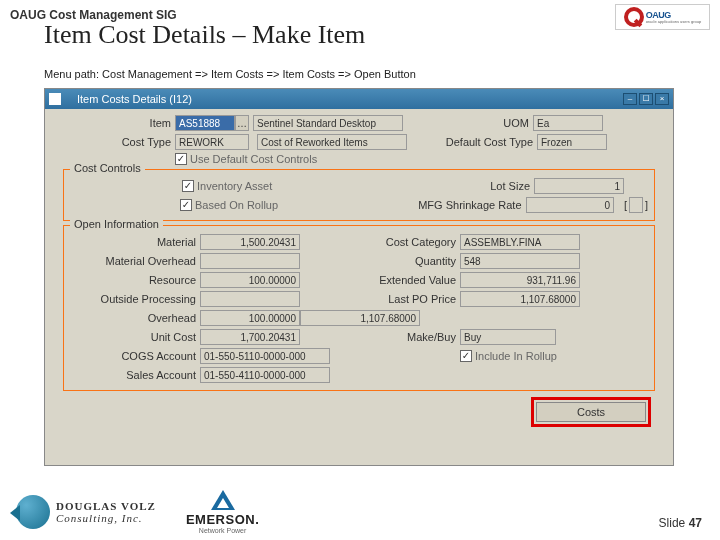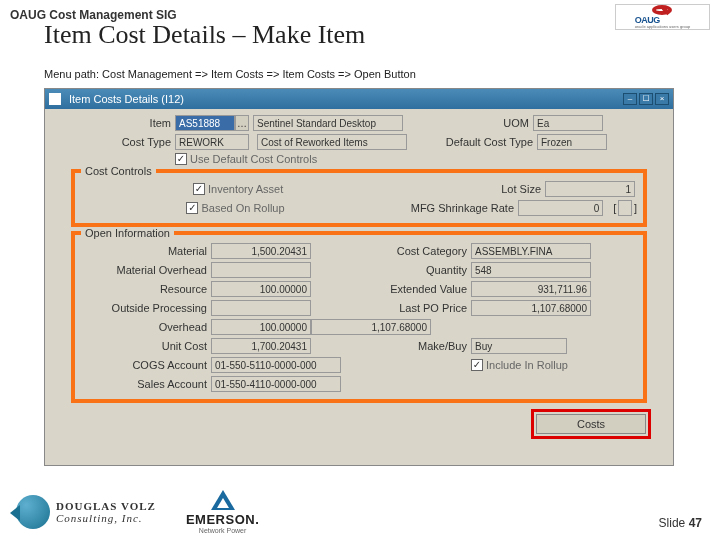--- a/index.html
+++ b/index.html
@@ -1,44 +1,44 @@
 <!DOCTYPE html>
 <html><head>
 <meta charset="utf-8">
 <style>
   * { box-sizing: border-box; margin: 0; padding: 0; }
   body { font-family: Arial, sans-serif; background: #fff; width: 720px; height: 540px; position: relative; font-size: 11px; color: #333; }
   .slide { position: relative; width: 720px; height: 540px; }
   .header-bar { position: absolute; top: 8px; left: 10px; font-weight: bold; font-size: 12px; }
-  .logo-oaug { position: absolute; top: 4px; right: 10px; width: 95px; height: 26px; background: #fff; border: 1px solid #ccc; display: flex; align-items: center; justify-content: center; flex-direction: column; }
+  .logo-oaug { position: absolute; top: 4px; right: 10px; width: 95px; height: 26px; background: #fff; border: 1px solid #ccc; display: flex; align-items: center; justify-content: center; }
   .logo-oaug .q { width: 20px; height: 20px; border: 4px solid #c02020; border-radius: 50%; position: relative; margin-right: 2px; }
   .logo-oaug .q::after { content: ''; position: absolute; right: -2px; bottom: -2px; width: 8px; height: 4px; background: #c02020; transform: rotate(45deg); }
   .logo-oaug .text { font-size: 9px; font-weight: bold; color: #1a5490; letter-spacing: -0.5px; }
   .logo-oaug .sub { font-size: 4px; color: #666; line-height: 4px; }
   .page-title { position: absolute; top: 20px; left: 44px; font-family: 'Times New Roman', serif; font-size: 26px; color: #222; }
   .menu-path { position: absolute; top: 68px; left: 44px; font-size: 11px; color: #222; }
 
   .app-window { position: absolute; top: 88px; left: 44px; width: 630px; height: 378px; border: 1px solid #888; background: #d9d6c9; }
   .titlebar { height: 20px; background: linear-gradient(#4a8bb8,#2f6f9f); display: flex; align-items: center; justify-content: space-between; padding: 0 4px; color: #fff; font-size: 11px; }
-  .titlebar-left { display: flex; align-items: center; gap: 8px; }
+  .titlebar-left { display: flex; align-items: center; gap: 16px; }
   .titlebar-icon { width: 12px; height: 12px; background: #fff; display: inline-block; }
   .titlebar-btns { display: flex; gap: 2px; }
   .titlebar-btn { width: 14px; height: 12px; background: #3a7aa8; border: 1px solid #1c4e72; display: flex; align-items: center; justify-content: center; font-size: 8px; color: #fff; line-height: 1; }
 
   .form-area { padding: 6px 10px 4px 10px; font-size: 11px; color: #333; }
   .row { display: flex; align-items: center; margin-bottom: 3px; }
   .lbl { text-align: right; padding-right: 4px; white-space: nowrap; }
   .fld { background: #fff; border: 1px solid #999; height: 16px; padding: 0 3px; display: flex; align-items: center; overflow: hidden; font-size: 10px; }
   .fld.disabled { background: #d9d6c9; }
   .fld.hl { background: #3a6ca8; color: #fff; }
   .dots { width: 14px; height: 16px; background: #d3cfc0; border: 1px solid #999; display: flex; align-items: center; justify-content: center; font-size: 10px; }
   .chk { display: flex; align-items: center; gap: 3px; }
   .chk-box { width: 12px; height: 12px; background: #fff; border: 1px solid #666; display: flex; align-items: center; justify-content: center; font-size: 10px; line-height: 1; }
 
-  .groupbox { border: 4px solid #f97316; margin: 4px 16px; padding: 8px 6px 4px 6px; position: relative; }
+  .groupbox { border: 1px solid #f97316; margin: 4px 8px; padding: 8px 6px 4px 6px; position: relative; }
   .groupbox .legend { position: absolute; top: -8px; left: 6px; background: #d9d6c9; padding: 0 4px; font-size: 11px; }
 
   .btnrow { display: flex; justify-content: flex-end; gap: 20px; margin-top: 6px; padding-right: 12px; align-items:center;}
   .app-btn { background: #d3cfc0; border: 1px solid #888; height: 20px; width: 110px; display: flex; align-items: center; justify-content: center; font-size: 11px; }
   .highlight-box { border: 3px solid #d00; padding: 2px; }
 
   .footer-logos { position: absolute; bottom: 6px; left: 16px; display: flex; align-items: center; gap: 30px; }
   .logo-dvc { display: flex; align-items: center; gap: 6px; }
   .globe { width: 34px; height: 34px; border-radius: 50%; background: radial-gradient(circle at 30% 30%,#5fb0d0,#1a7090); position: relative; }
   .globe::before { content:''; position:absolute; left:-6px; top:10px; width:0;height:0;border-top:8px solid transparent;border-bottom:8px solid transparent;border-right:10px solid #1a7090;}

